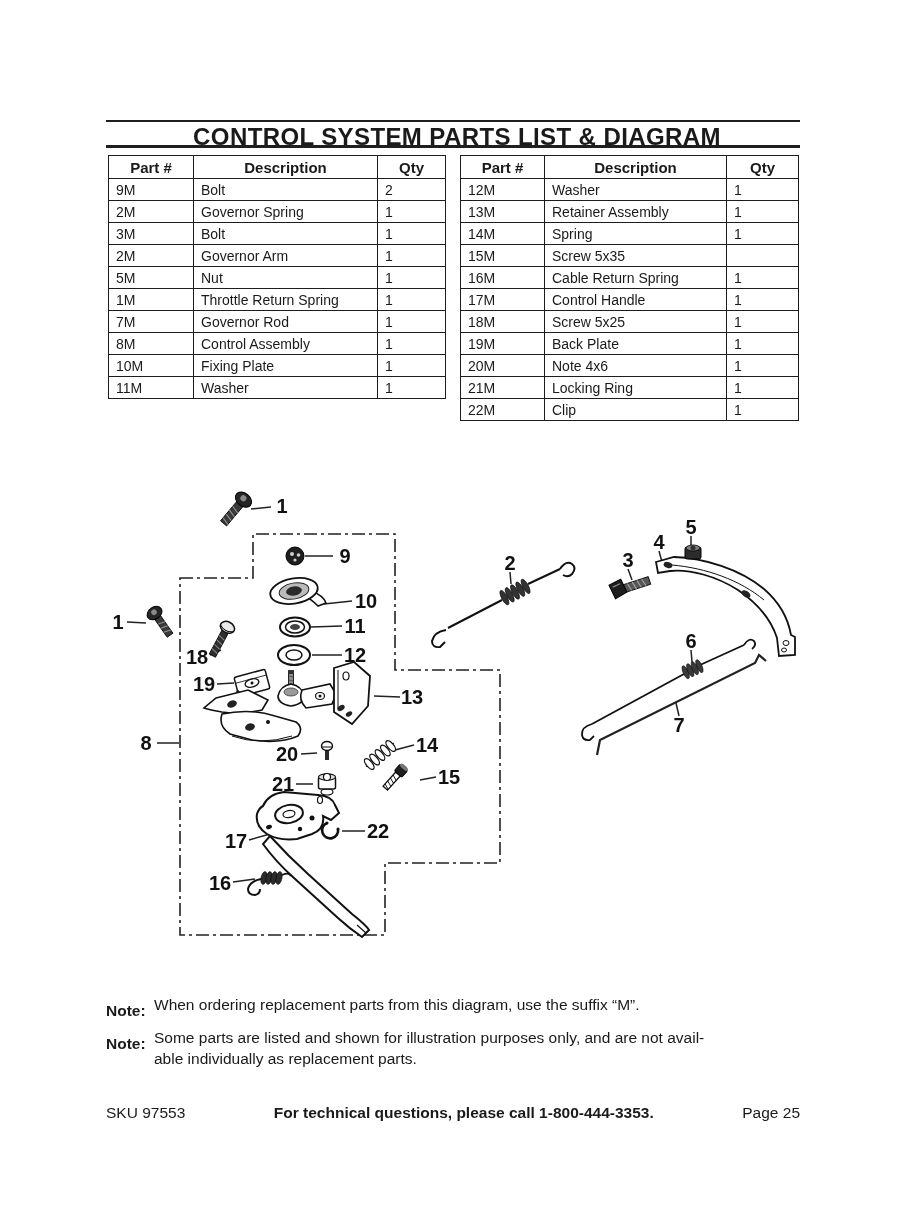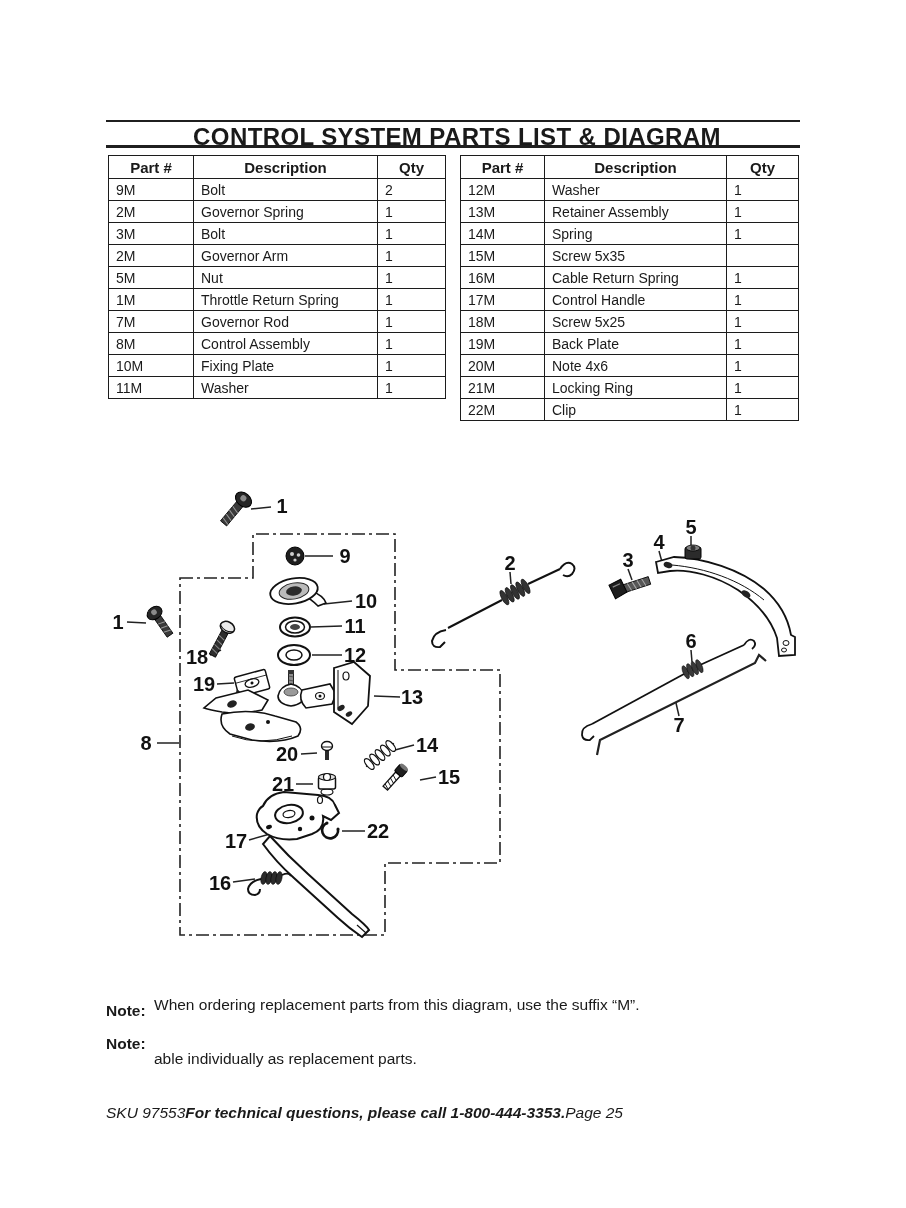--- a/index.html
+++ b/index.html
@@ -21,21 +21,21 @@
   
   .diagram{position:absolute;top:478px;left:0;width:906px;height:482px;}
   .diagram svg{display:block;}
   .callout{font-family:"Liberation Sans",sans-serif;font-size:20px;font-weight:bold;fill:#111;}
   
   .notes{position:absolute;left:106px;top:994px;width:700px;font-size:15.5px;line-height:21px;}
   .note{position:relative;padding-left:48px;margin:0 0 12px 0;}
   .note-label{position:absolute;left:0;top:6px;font-weight:bold;}
   
   .footer{position:absolute;left:106px;top:1104px;width:694px;display:flex;
-      justify-content:flex-start;align-items:baseline;font-size:15.5px;font-style:italic;}
+      justify-content:space-between;align-items:baseline;font-size:15.5px;}
   .footer .contact{font-weight:bold;}
 </style>
 </head>
 <body>
 
 <div class="page">
 
   <div class="rule rule-top"></div>
   <h1 class="page-title">CONTROL SYSTEM PARTS LIST &amp; DIAGRAM</h1>
   <div class="rule rule-bottom"></div>
@@ -458,21 +458,21 @@
     </svg>
   </div>
 
   <div class="notes">
     <p class="note">
       <span class="note-label">Note:</span>
       <span>When ordering replacement parts from this diagram, use the suffix “M”.</span>
     </p>
     <p class="note">
       <span class="note-label">Note:</span>
-      <br>
+      <span>Some parts are listed and shown for illustration purposes only, and are not avail-</span><br>
       <span>able individually as replacement parts.</span>
     </p>
   </div>
 
   <div class="footer">
     <span class="sku">SKU 97553</span>
     <span class="contact">For technical questions, please call 1-800-444-3353.</span>
     <span class="pageno">Page 25</span>
   </div>
 

